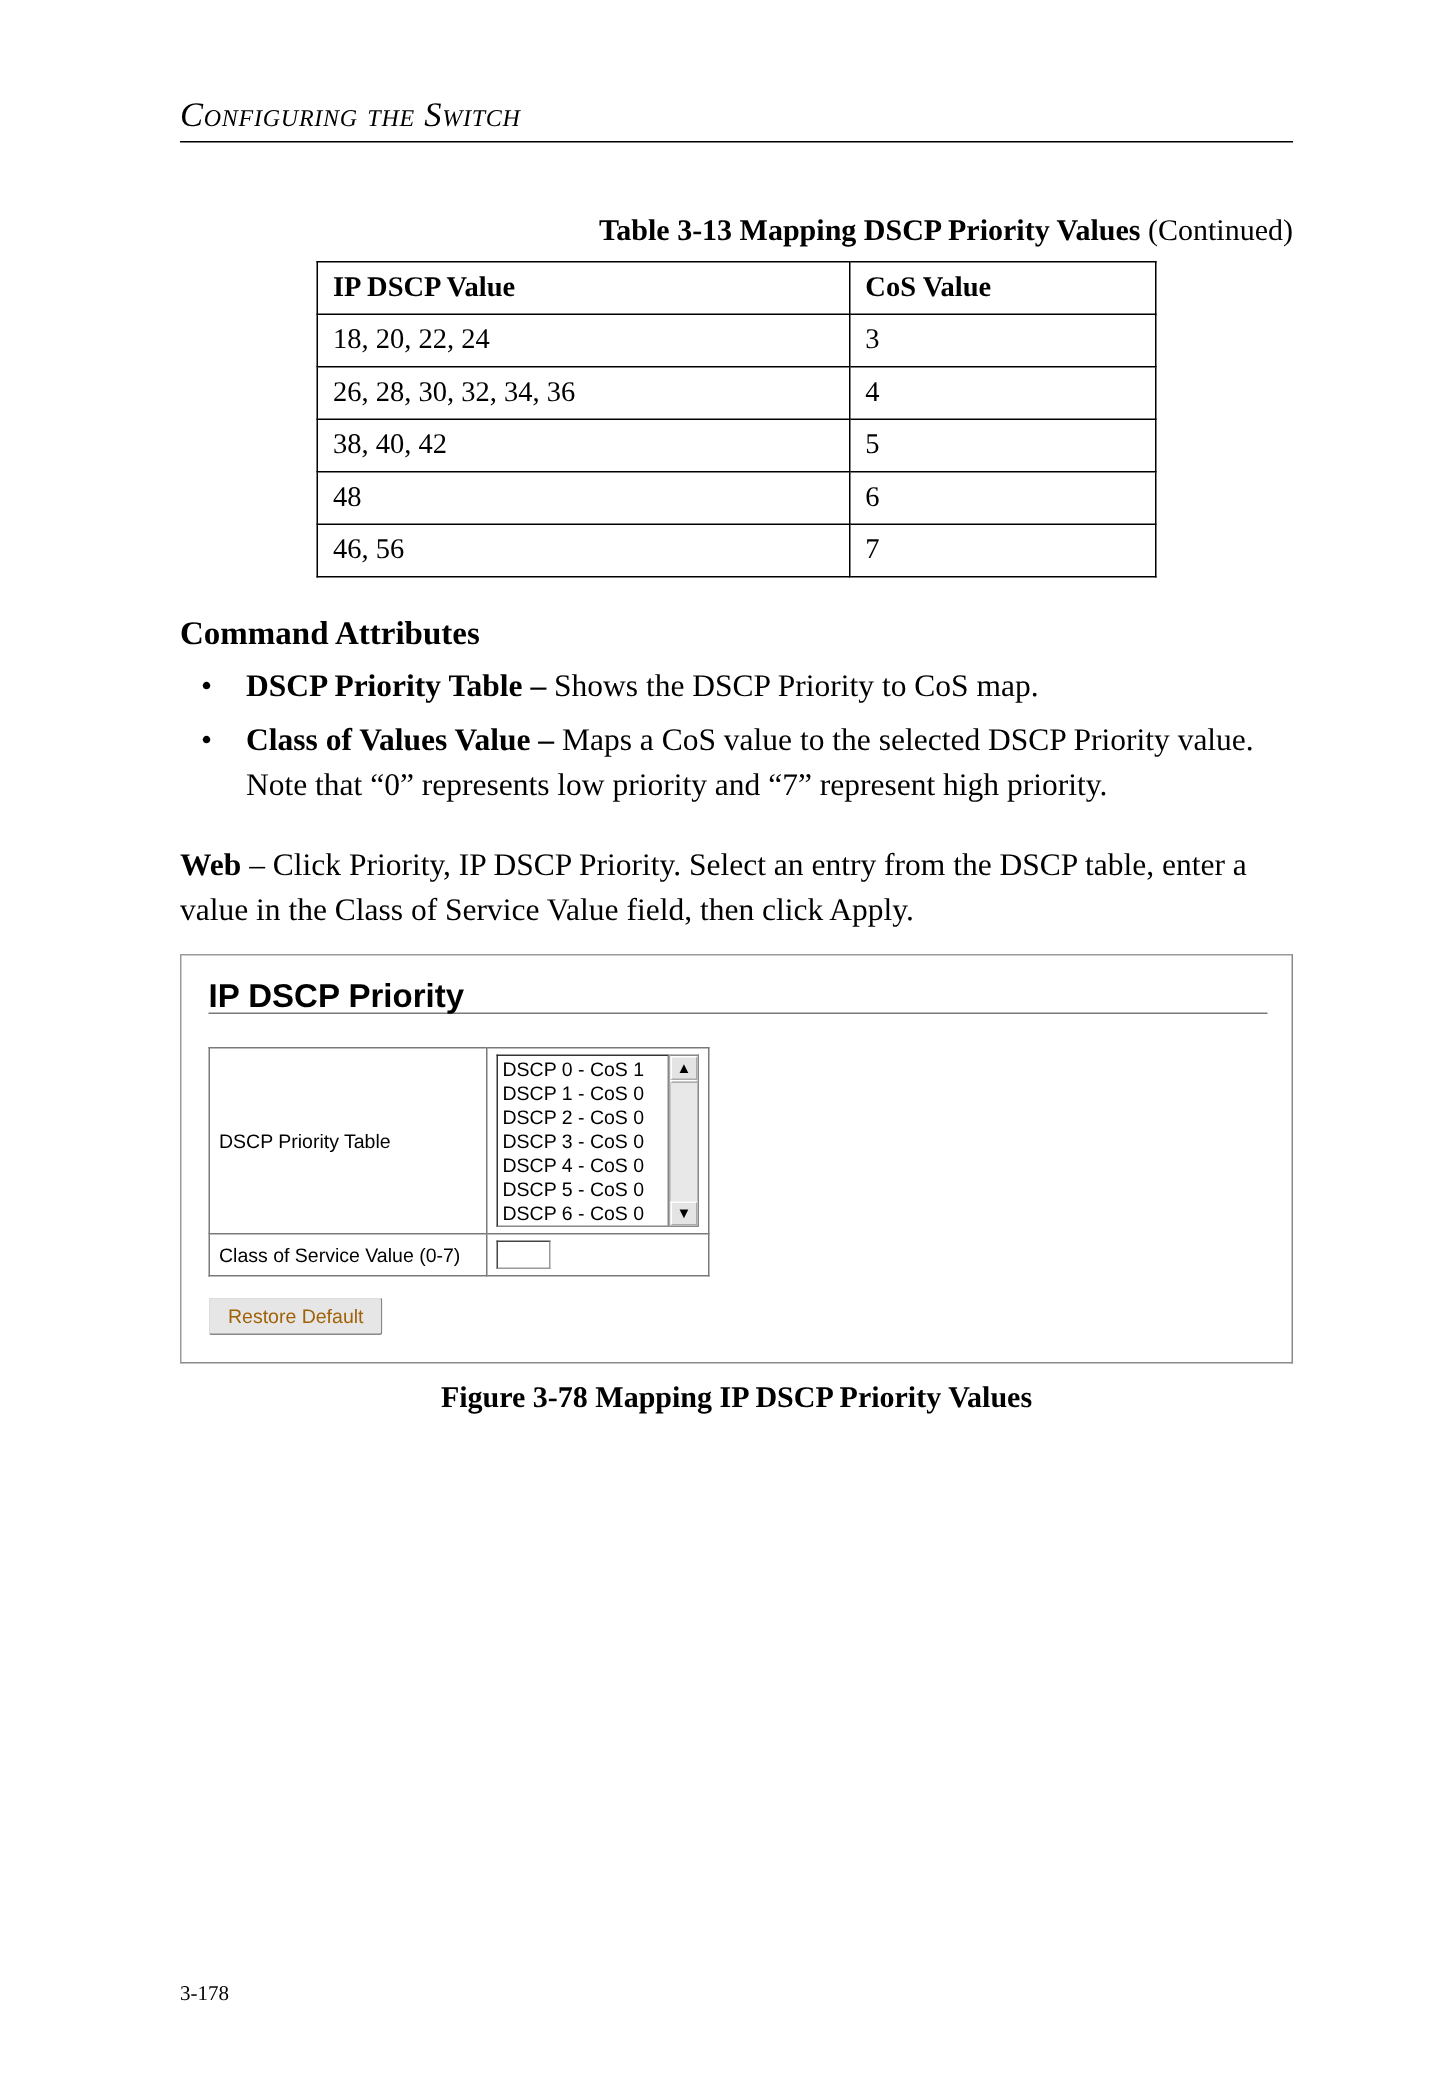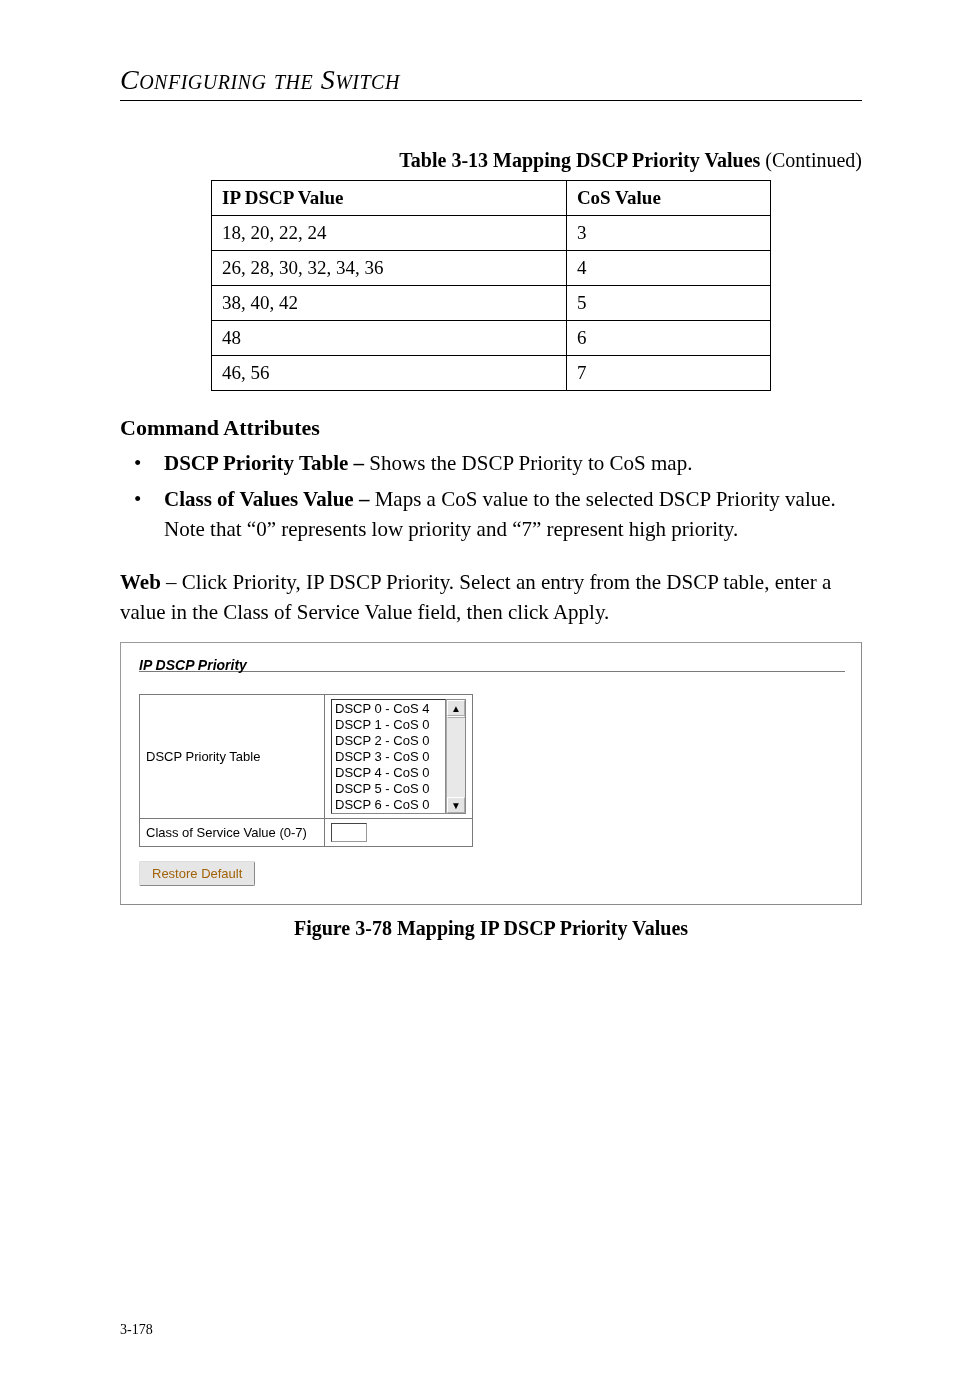--- a/index.html
+++ b/index.html
@@ -12,21 +12,21 @@
       font-family: Georgia, 'Times New Roman', serif;
       width: 954px;
       height: 1388px;
       position: relative;
       padding: 64px 92px 50px 120px;
       color: #000;
     }
     .header-section {
       font-style: italic;
       font-variant: small-caps;
-      font-size: 28px;
+      font-size: 23px;
       letter-spacing: 0.5px;
       margin-bottom: 4px;
     }
     .header-rule {
       border: none;
       border-top: 1.5px solid #000;
       margin-bottom: 48px;
     }
     .table-caption {
       text-align: right;
@@ -87,23 +87,22 @@
       width: 742px;
       background: #fff;
       margin-bottom: 10px;
     }
     .panel-inner {
       padding: 14px 16px 18px 18px;
     }
     .panel-title {
       font-family: Arial, Helvetica, sans-serif;
       font-weight: bold;
-      font-size: 14px;
+      font-size: 22px;
       margin-bottom: -2px;
-      font-style: italic;
     }
     .panel-title-rule {
       border: none;
       border-top: 1px solid #7a7a7a;
       margin-bottom: 22px;
     }
     .panel-table {
       border-collapse: collapse;
       font-family: Arial, Helvetica, sans-serif;
       font-size: 13px;
@@ -267,21 +266,21 @@
   <div class="panel-inner">
     <div class="panel-title">IP DSCP Priority</div>
     <hr class="panel-title-rule">
     <table class="panel-table">
       <tbody>
           <tr>
         <td class="label-cell">DSCP Priority Table</td>
         <td>
           <div class="listbox">
             <div class="listbox-items">
-              <div>DSCP 0 - CoS 4</div>
+              <div>DSCP 0 - CoS 1</div>
               <div>DSCP 1 - CoS 0</div>
               <div>DSCP 2 - CoS 0</div>
               <div>DSCP 3 - CoS 0</div>
               <div>DSCP 4 - CoS 0</div>
               <div>DSCP 5 - CoS 0</div>
               <div>DSCP 6 - CoS 0</div>
             </div>
             <div class="scrollbar">
               <div class="sb-btn sb-up">
                 <span>▲</span>

